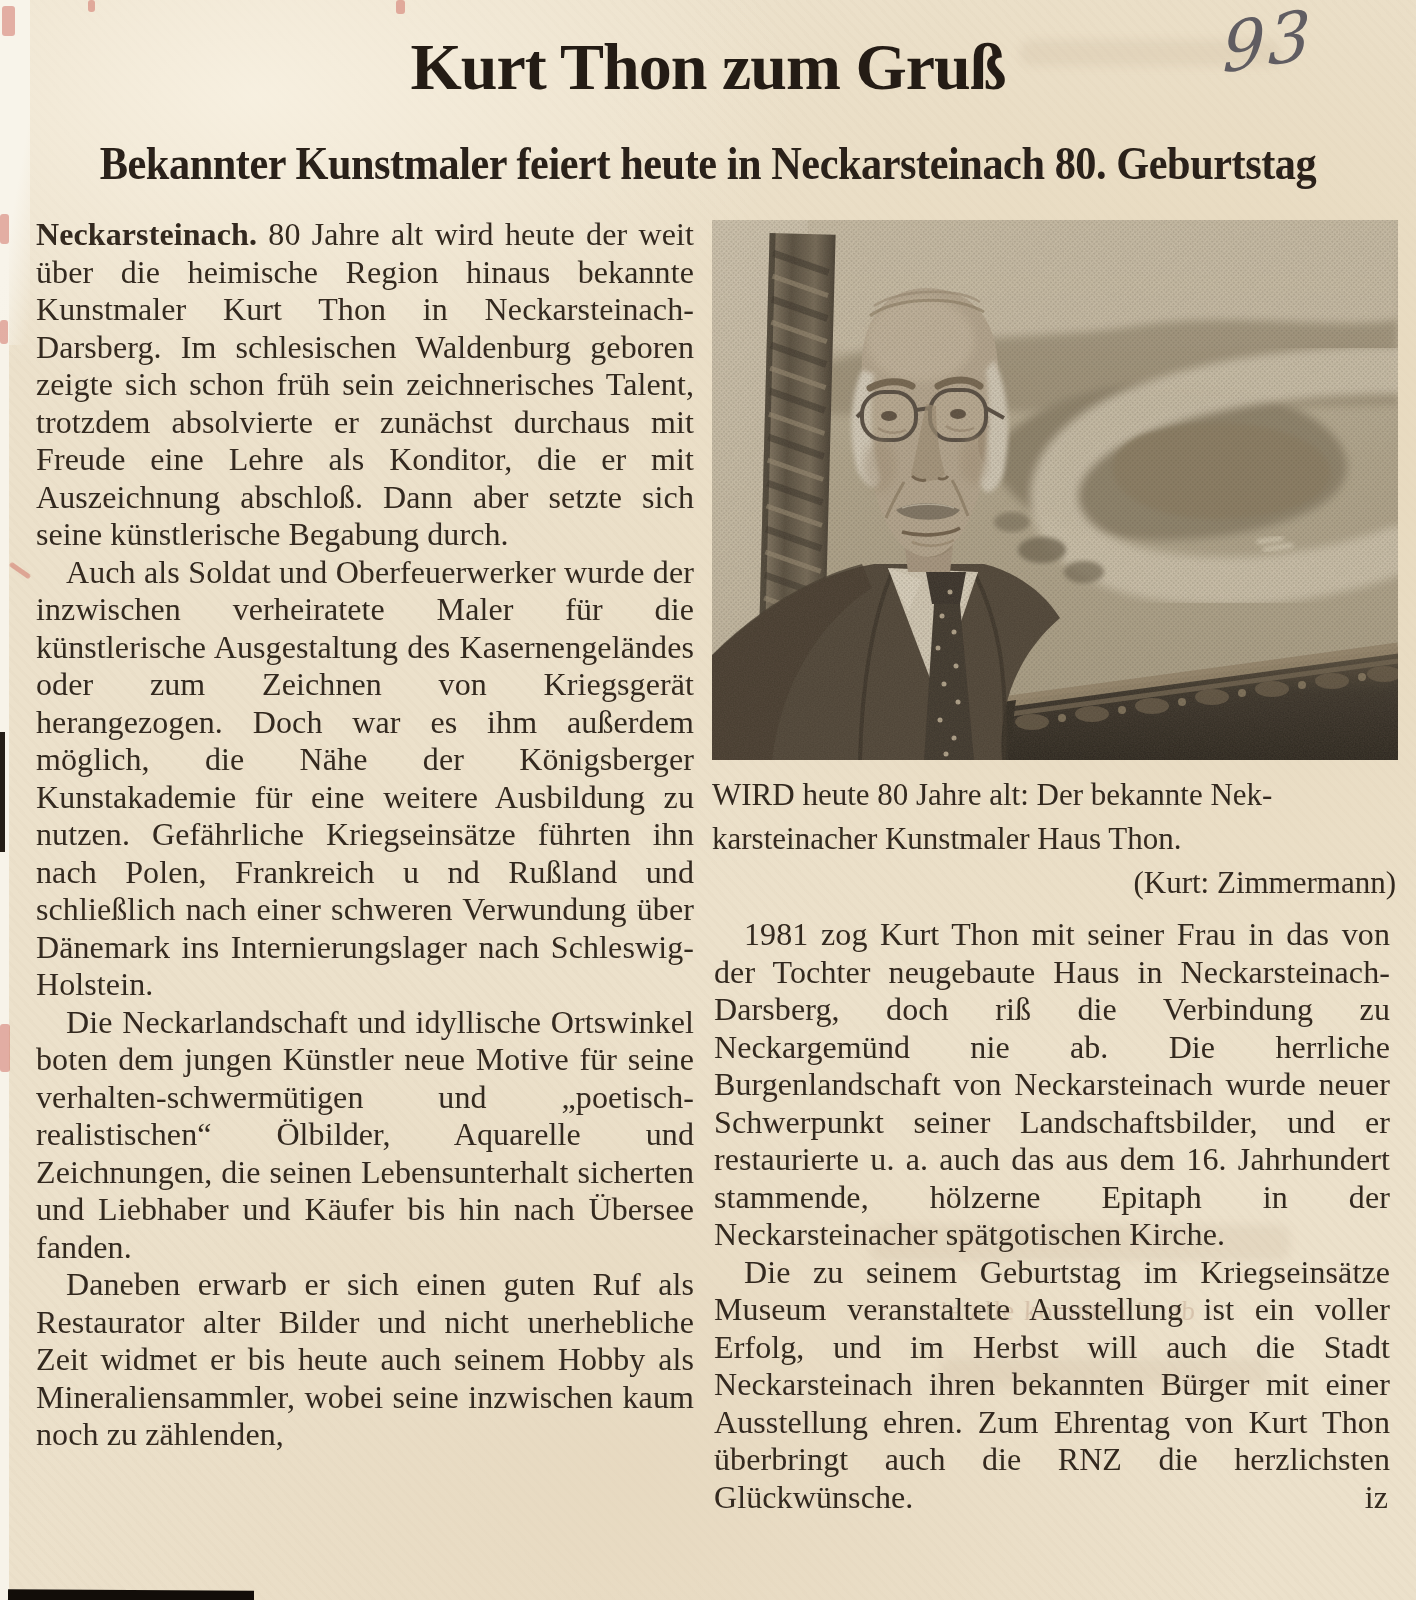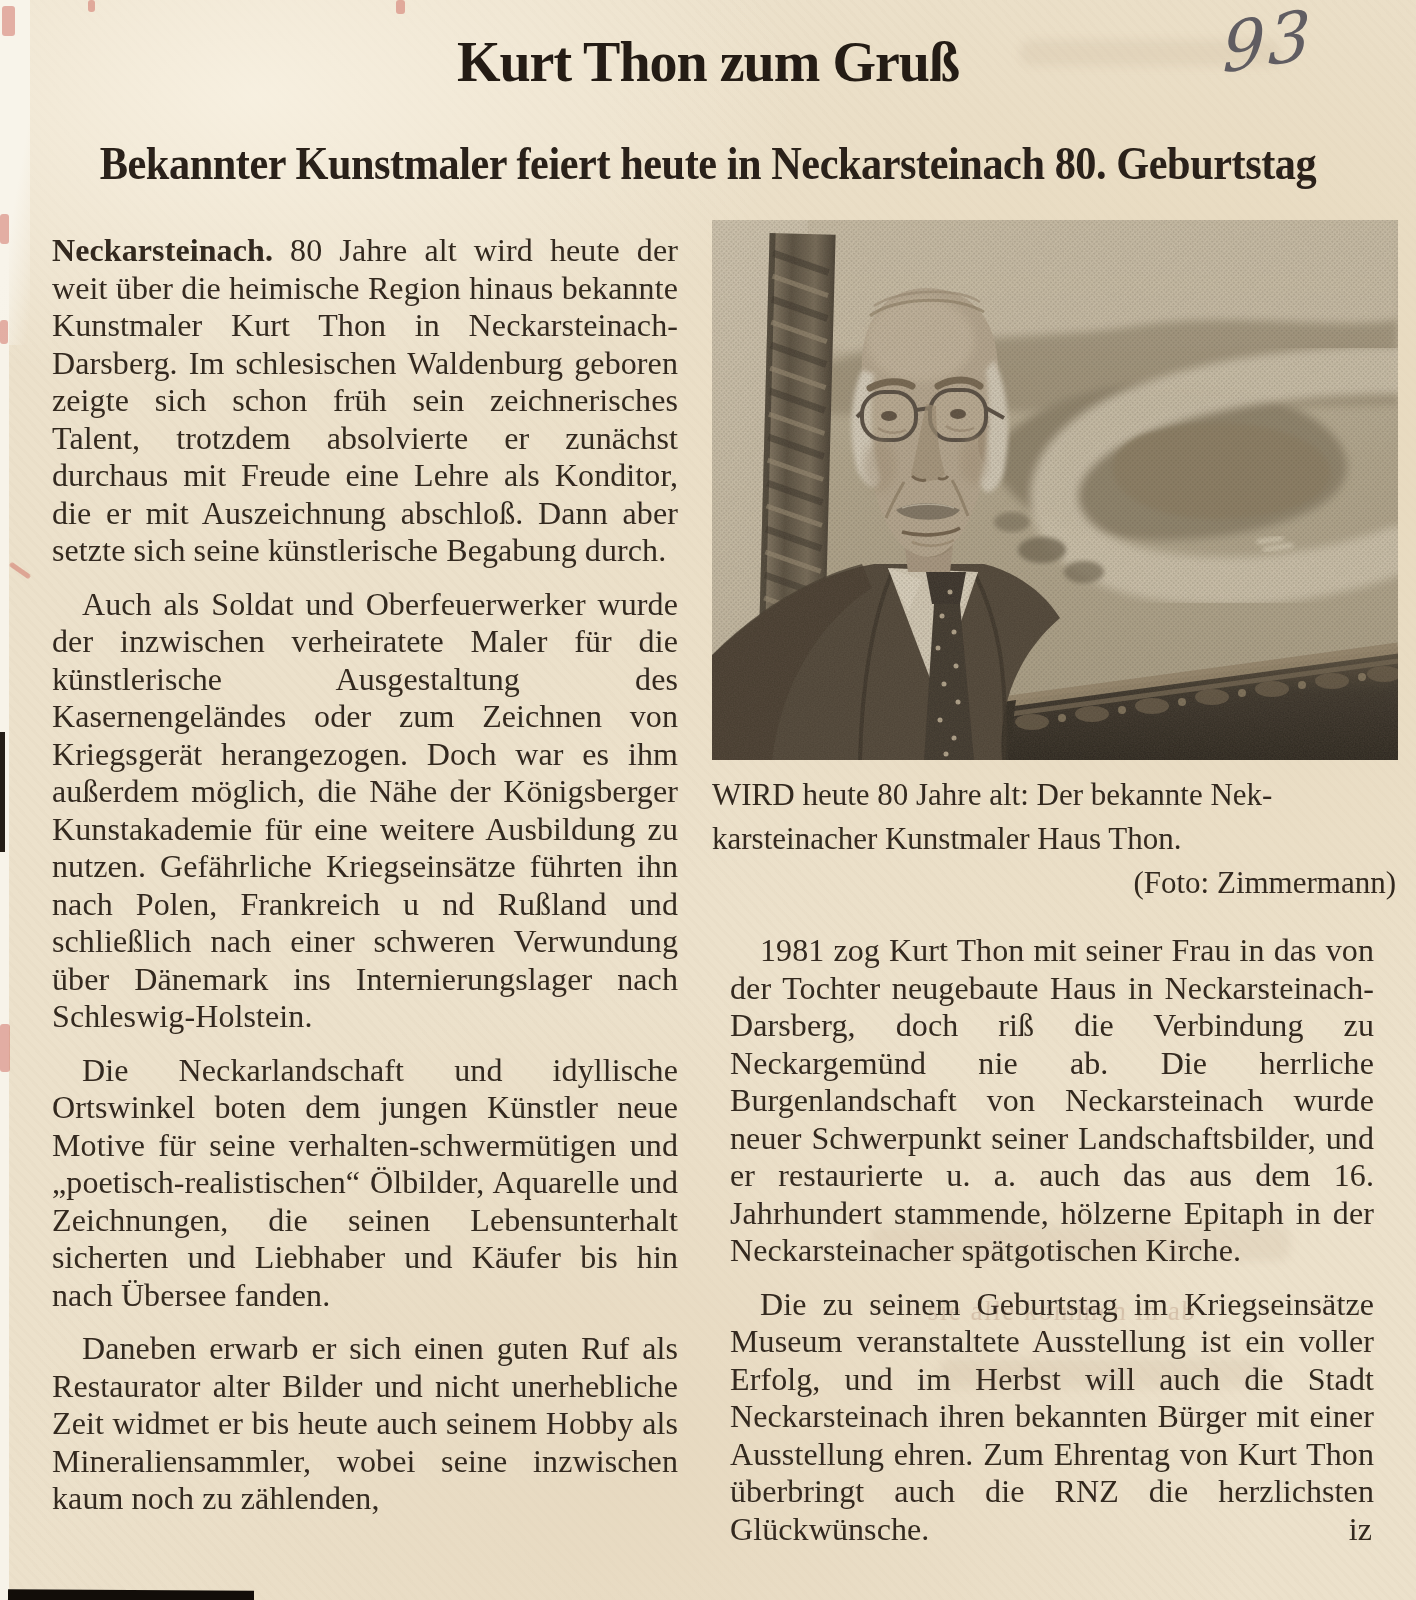--- a/index.html
+++ b/index.html
@@ -44,36 +44,36 @@
   
   .handwritten{
     position:absolute;left:1222px;top:2px;
     font-family:"DejaVu Serif",serif;font-style:italic;
     font-size:68px;color:#4e4c55;opacity:.88;letter-spacing:3px;
     transform:rotate(-9deg) skewX(-10deg);
   }
   
   .headline{
     position:absolute;top:34px;left:0;width:1416px;margin:0;
-    text-align:center;font-size:56px;font-weight:bold;color:#241c15;
+    text-align:center;font-size:66px;font-weight:bold;color:#241c15;
     letter-spacing:-1px;line-height:1;
   }
   .subheadline{
     position:absolute;top:138px;left:0;width:1416px;margin:0;
     text-align:center;font-size:47px;font-weight:bold;color:#2a211a;
     letter-spacing:-.5px;line-height:1.1;
     transform:scaleX(.90);transform-origin:50% 50%;
     white-space:nowrap;
   }
   
   .col{
     position:absolute;font-size:32px;line-height:37.5px;text-align:justify;
     color:#33291f;letter-spacing:.1px;
   }
-  .col p{margin:16px;text-indent:30px;}
+  .col p{margin:0;text-indent:30px;}
   .col p.flush{text-indent:0;}
   .col-left{left:36px;top:216px;width:658px;}
   .col-right{left:714px;top:916px;width:676px;}
   .lead-in{font-weight:bold;}
   .last-para{position:relative;}
   .sig{position:absolute;right:2px;bottom:0;font-weight:normal;}
   
   .photo-fig{position:absolute;left:712px;top:220px;width:686px;height:540px;margin:0;}
   .caption{
     position:absolute;left:712px;top:773px;width:684px;
@@ -270,21 +270,21 @@
 
       <rect width="686" height="540" fill="url(#halftone)"></rect>
       <rect width="686" height="540" filter="url(#grainf)" opacity=".45"></rect>
       <rect width="686" height="540" fill="#c9b897" opacity=".07"></rect>
     </svg>
   </figure>
 
   <figcaption class="caption">
     <div>WIRD heute 80 Jahre alt: Der bekannte Nek-</div>
     <div>karsteinacher Kunstmaler Haus Thon.</div>
-    <div class="credit">(Foto: Zimmermann)</div>
+    <div class="credit">(Kurt: Zimmermann)</div>
   </figcaption>
 
   <section class="col col-right">
     <p>1981 zog Kurt Thon mit seiner Frau in das von der Tochter neugebaute Haus in Neckarsteinach-Darsberg, doch riß die Verbindung zu Neckargemünd nie ab. Die herrliche Burgenlandschaft von Neckarsteinach wurde neuer Schwerpunkt seiner Landschaftsbilder, und er restaurierte u. a. auch das aus dem 16. Jahrhundert stammende, hölzerne Epitaph in der Neckarsteinacher spätgotischen Kirche.</p>
     <p class="last-para"><span>Die zu seinem Geburtstag im Kriegseinsätze Museum veranstaltete Ausstellung ist ein voller Erfolg, und im Herbst will auch die Stadt Neckarsteinach ihren bekannten Bürger mit einer Ausstellung ehren. Zum Ehrentag von Kurt Thon überbringt auch die RNZ die herzlichsten Glückwünsche.</span>
       <span class="sig">iz</span></p>
   </section>
 
 </div>
 

